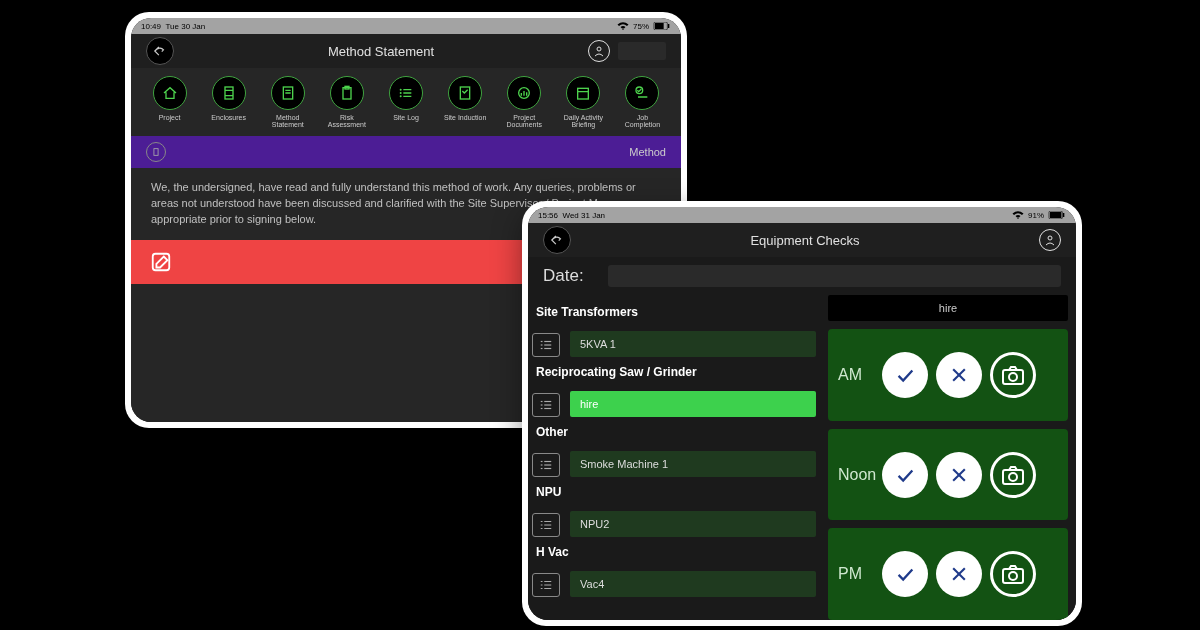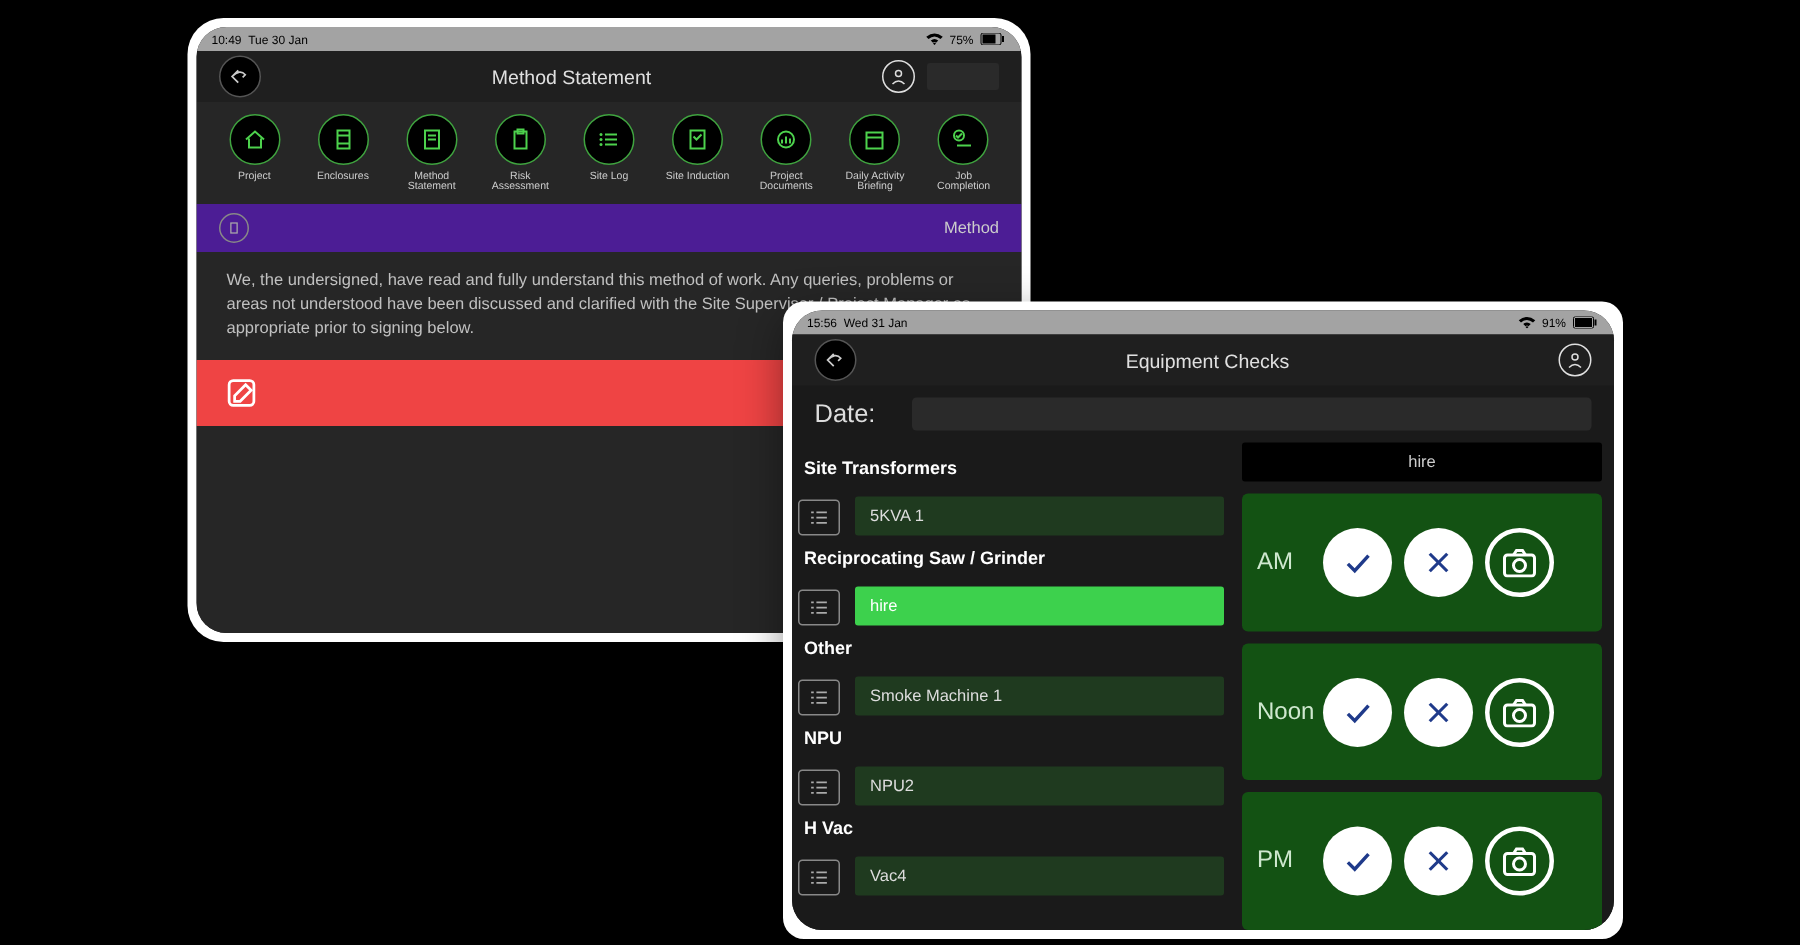--- a/index.html
+++ b/index.html
@@ -301,21 +301,21 @@
             <rect x="3" y="3" width="18" height="18" rx="3" fill="none" stroke="#fff" stroke-width="2"></rect>
             <path d="M15 6 L19 10 L11 18 L7 18 L7 14 Z" fill="none" stroke="#fff" stroke-width="2"></path>
           </svg>
       </div>
     </div>
 
     <div class="body-fill"></div>
   </div>
 </div>
 
-<div class="tablet" style="left:522px; top:201px; width:560px; height:425px;border-radius:14px;">
+<div class="tablet" style="left:522px; top:201px; width:560px; height:425px;">
   <div class="tablet-inner">
     <div class="status-bar">
       <span><span>15:56</span>&nbsp;&nbsp;<span>Wed 31 Jan</span></span>
       <div class="status-right">
         <span>
           <svg width="12" height="8" viewBox="0 0 24 16">
               <path d="M1 5 Q12 -4 23 5 L20 8 Q12 1 4 8 Z M7 10 Q12 6 17 10 L14 13 Q12 11 10 13 Z M12 16 L10 14 Q12 12 14 14 Z" fill="#000"></path>
             </svg>
         </span>
         <span>91%</span>

